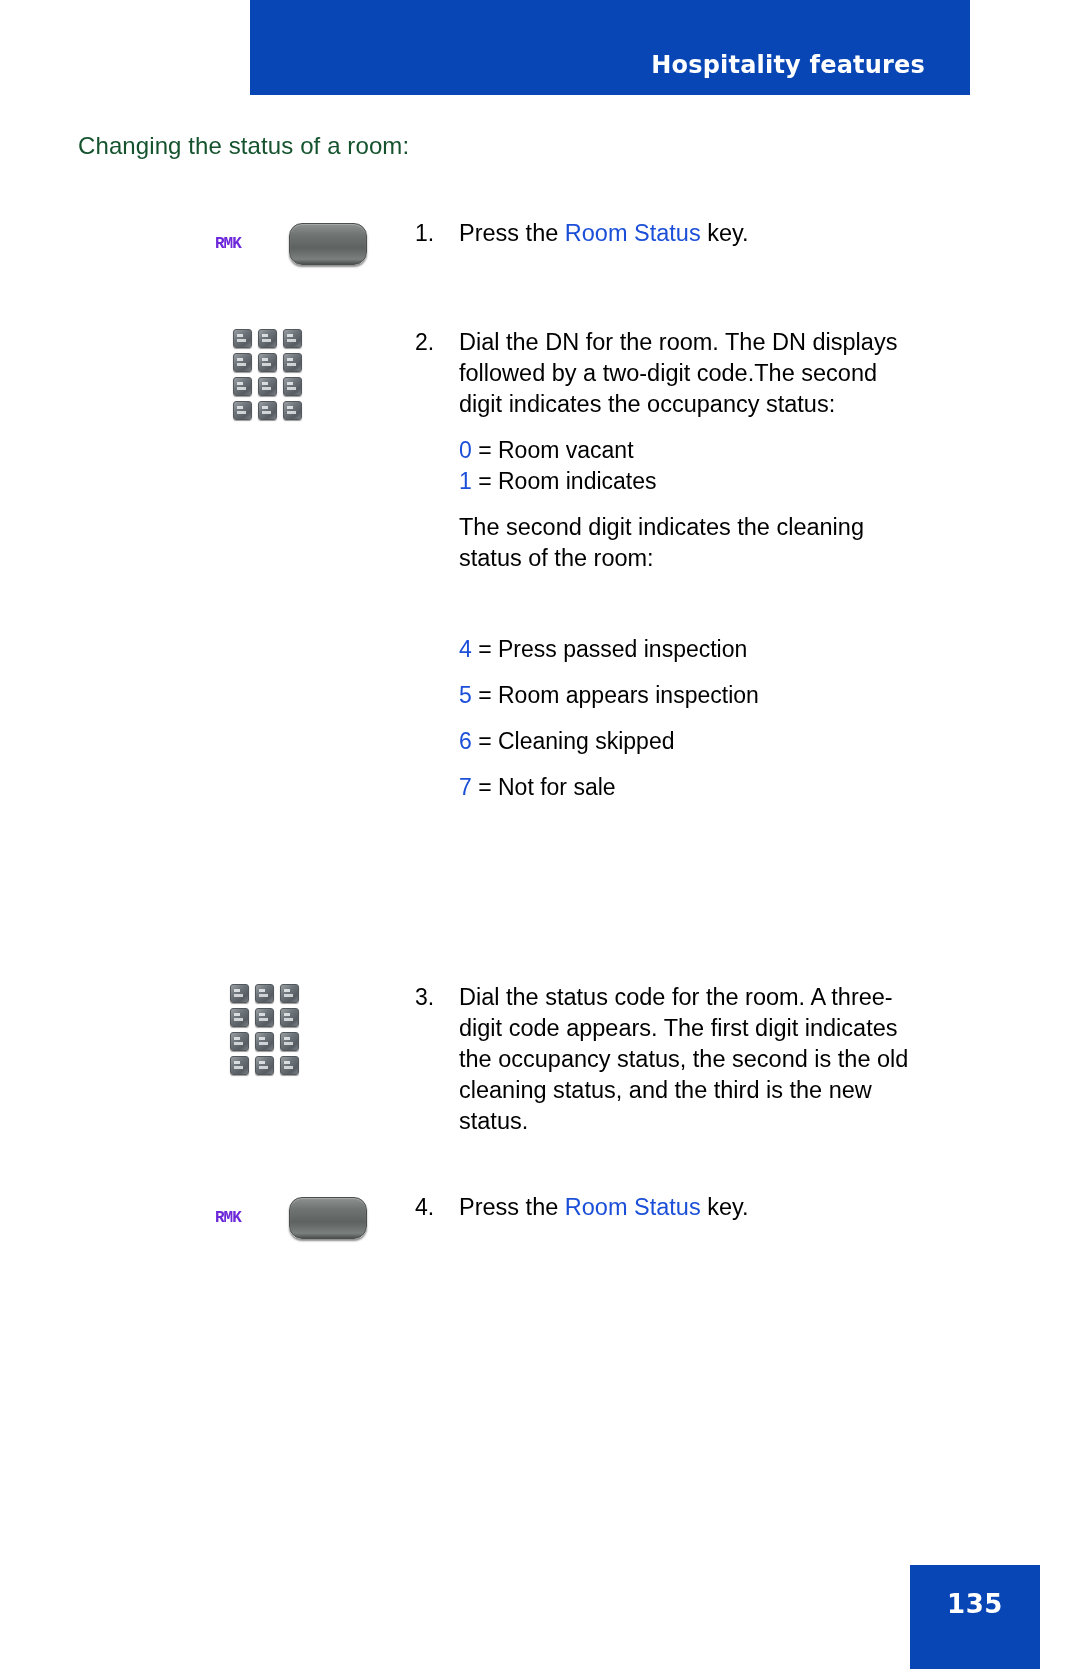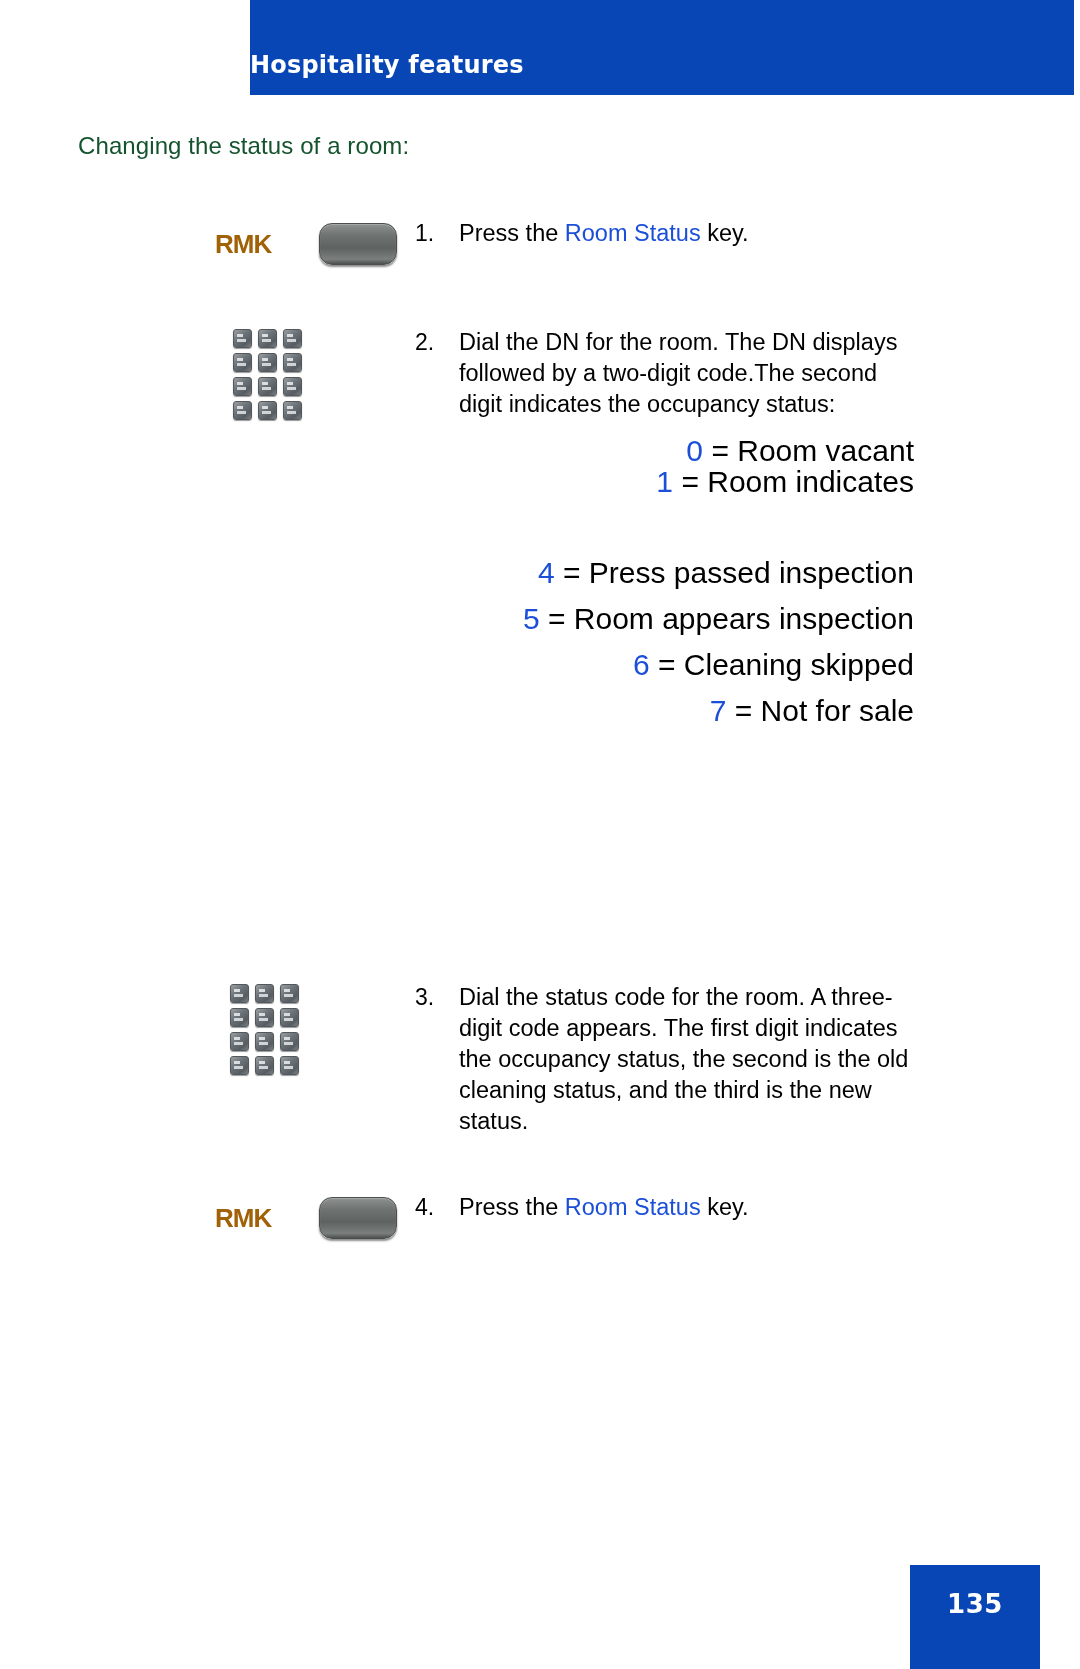--- a/index.html
+++ b/index.html
@@ -14,25 +14,26 @@
     position: relative;
     overflow: hidden;
     -webkit-font-smoothing: antialiased;
   }
 
   
   .header-bar {
     position: absolute;
     left: 250px;
     top: 0;
-    width: 824px;
+    width: 720px;
     height: 95px;
     background: #0846b5;
     display: flex;
     align-items: flex-end;
+    justify-content: flex-end;
     box-sizing: border-box;
     padding: 12px 45px 16px 0;
   }
   .header-title {
     color: #ffffff;
     font-size: 24px;
     font-weight: bold;
     letter-spacing: 0.2px;
     font-family: "DejaVu Sans", sans-serif;
   }
@@ -77,24 +78,24 @@
     color: #1b4fd8;
   }
 
   
   .rmk-group {
     position: absolute;
     display: flex;
     align-items: center;
   }
   .rmk-label {
-    font-family: Liberation Sans, sans-serif;
-    font-size: 26px;
+    font-family: Liberation Mono, monospace;
+    font-size: 16px;
     font-weight: bold;
-    color: #a16207;
+    color: #6d28d9;
     letter-spacing: -1px;
   }
   .rmk-key {
     width: 78px;
     height: 42px;
     margin-left: 48px;
     border-radius: 13px;
     background: linear-gradient(to bottom, #8d918f 0%, #6f7472 28%, #5e6361 60%, #7b807e 88%, #4c5150 100%);
     box-shadow: 0 2px 2px rgba(0,0,0,0.45), inset 0 1px 1px rgba(255,255,255,0.25);
     border: 1px solid #4a4f4d;
@@ -130,25 +131,24 @@
     background:
       linear-gradient(to right, rgba(235,238,240,0.85) 0 55%, rgba(0,0,0,0) 55%) 0 0/100% 3px no-repeat,
       linear-gradient(to right, rgba(235,238,240,0.8) 0 78%, rgba(0,0,0,0) 78%) 0 5px/100% 3px no-repeat;
   }
 
   
   .sub-list {
     margin-top: 15px;
   }
   .sub-item {
-    font-size: 30px;
+    font-size: 23px;
     line-height: 31px;
     color: #000;
     white-space: nowrap;
-    text-align: right;
   }
   .gap-sm { height: 15px; }
 
   
   .page-box {
     position: absolute;
     left: 910px;
     top: 1565px;
     width: 130px;
     height: 104px;
@@ -211,20 +211,21 @@
         <div class="sub-item">
           <span class="blue-digit">0</span>
           <span>= Room vacant</span>
         </div>
         <div class="sub-item">
           <span class="blue-digit">1</span>
           <span>= Room indicates</span>
         </div>
       </div>
 
+      <div class="step-text" style="width:460px; margin-top:15px;">The second digit indicates the cleaning status of the room:</div>
 
       <div class="sub-list">
         <div class="gap-sm"></div>
         <div class="gap-sm"></div>
         <div class="gap-sm"></div>
         <div class="sub-item">
           <span class="blue-digit">4</span>
           <span>= Press passed inspection</span>
         </div>
         <div class="gap-sm"></div>

